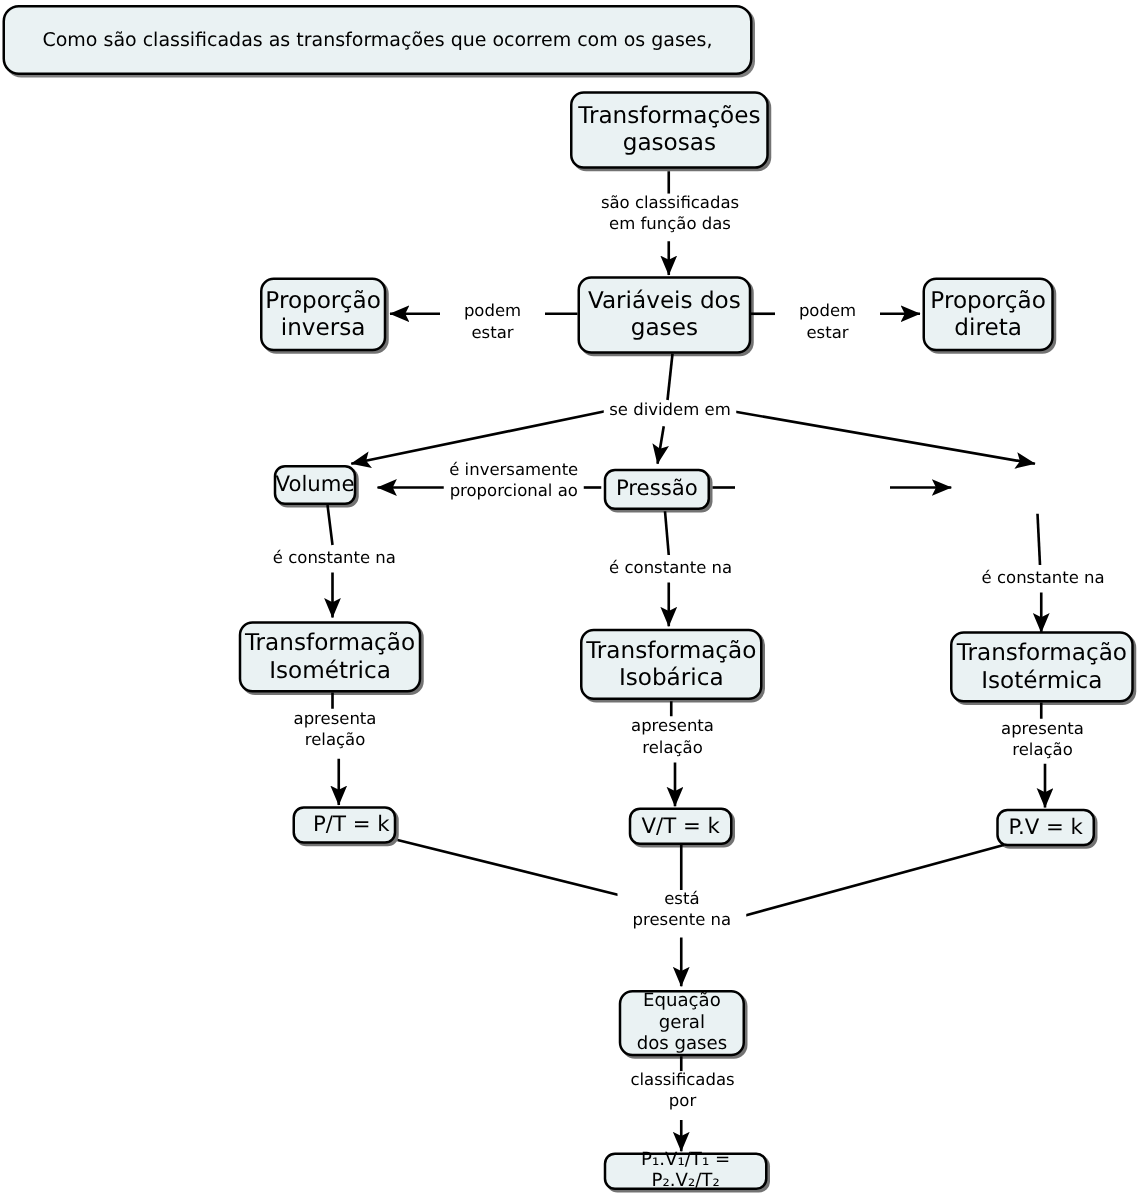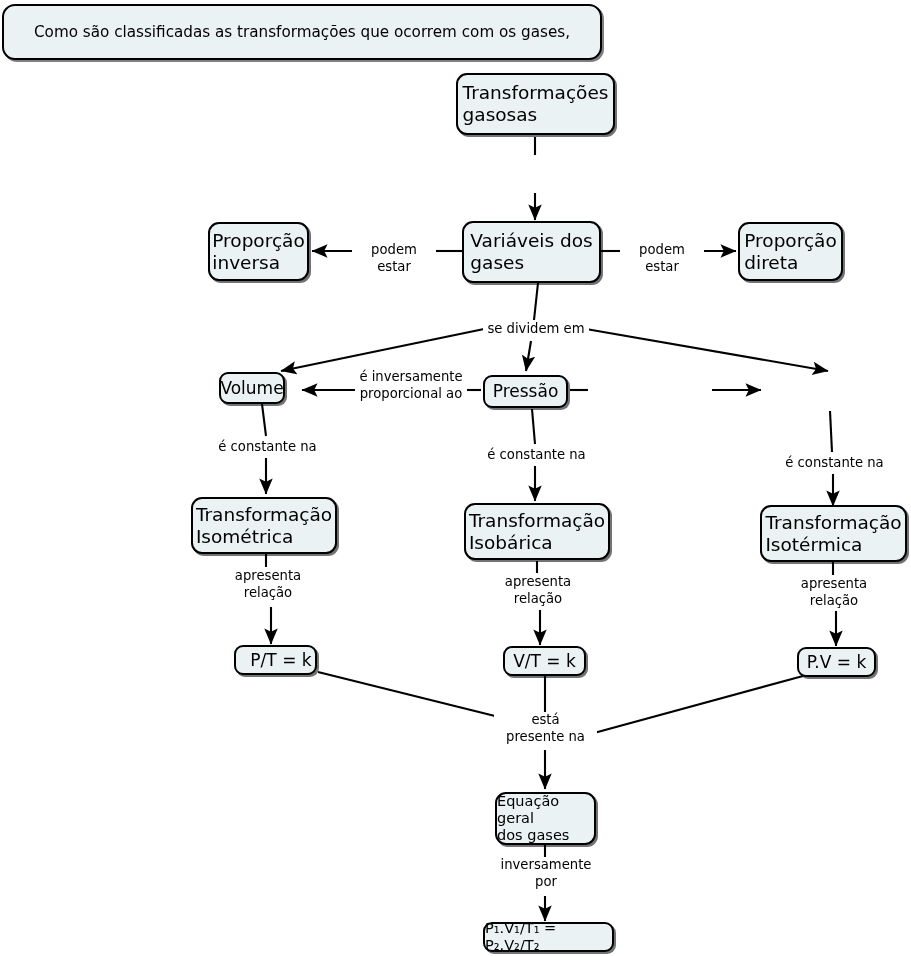--- a/index.html
+++ b/index.html
@@ -28,20 +28,21 @@
   }
   .node {
     position: absolute;
     box-sizing: border-box;
     background: #eaf2f3;
     border: 2px solid #000000;
     border-radius: 11px;
     display: flex;
     align-items: center;
     justify-content: center;
+    text-align: center;
     color: #000000;
     line-height: 1.18;
     box-shadow: 2px 2px 0 rgba(0,0,0,0.55);
     white-space: pre-line;
     z-index: 3;
   }
   .node.question {
     border-radius: 13px;
     font-size: 15.2px;
     padding: 4px 10px;
@@ -181,20 +182,22 @@
 
   <div class="node formula" style="left:503px; top:646px; width:83px; height:30px;">V/T = k</div>
 
   <div class="node formula" style="left:797px; top:647px; width:79px; height:30px;">P.V = k</div>
 
   <div class="node eqgas" style="left:495px; top:792px; width:101px; height:53px;">Equação geral
 dos gases</div>
 
   <div class="node tiny" style="left:483px; top:922px; width:131px; height:30px;">P₁.V₁/T₁ = P₂.V₂/T₂</div>
 
+  <div class="link-label" style="left:470px; top:155px; width:130px;">são classificadas
+em função das</div>
 
   <div class="link-label" style="left:352px; top:242px; width:82px;">podem estar</div>
 
   <div class="link-label" style="left:620px; top:242px; width:82px;">podem estar</div>
 
   <div class="link-label" style="left:483px; top:321px; width:104px;">se dividem em</div>
 
   <div class="link-label" style="left:355px; top:369px; width:110px;">é inversamente
 proporcional ao</div>
 
@@ -210,16 +213,16 @@
 
   <div class="link-label" style="left:492px; top:574px; width:90px;">apresenta
 relação</div>
 
   <div class="link-label" style="left:788px; top:576px; width:90px;">apresenta
 relação</div>
 
   <div class="link-label" style="left:494px; top:712px; width:101px;">está
 presente na</div>
 
-  <div class="link-label" style="left:491px; top:857px; width:108px;">inversamente
+  <div class="link-label" style="left:491px; top:857px; width:108px;">classificadas
 por</div>
 
 </div>
 
 </body></html>

